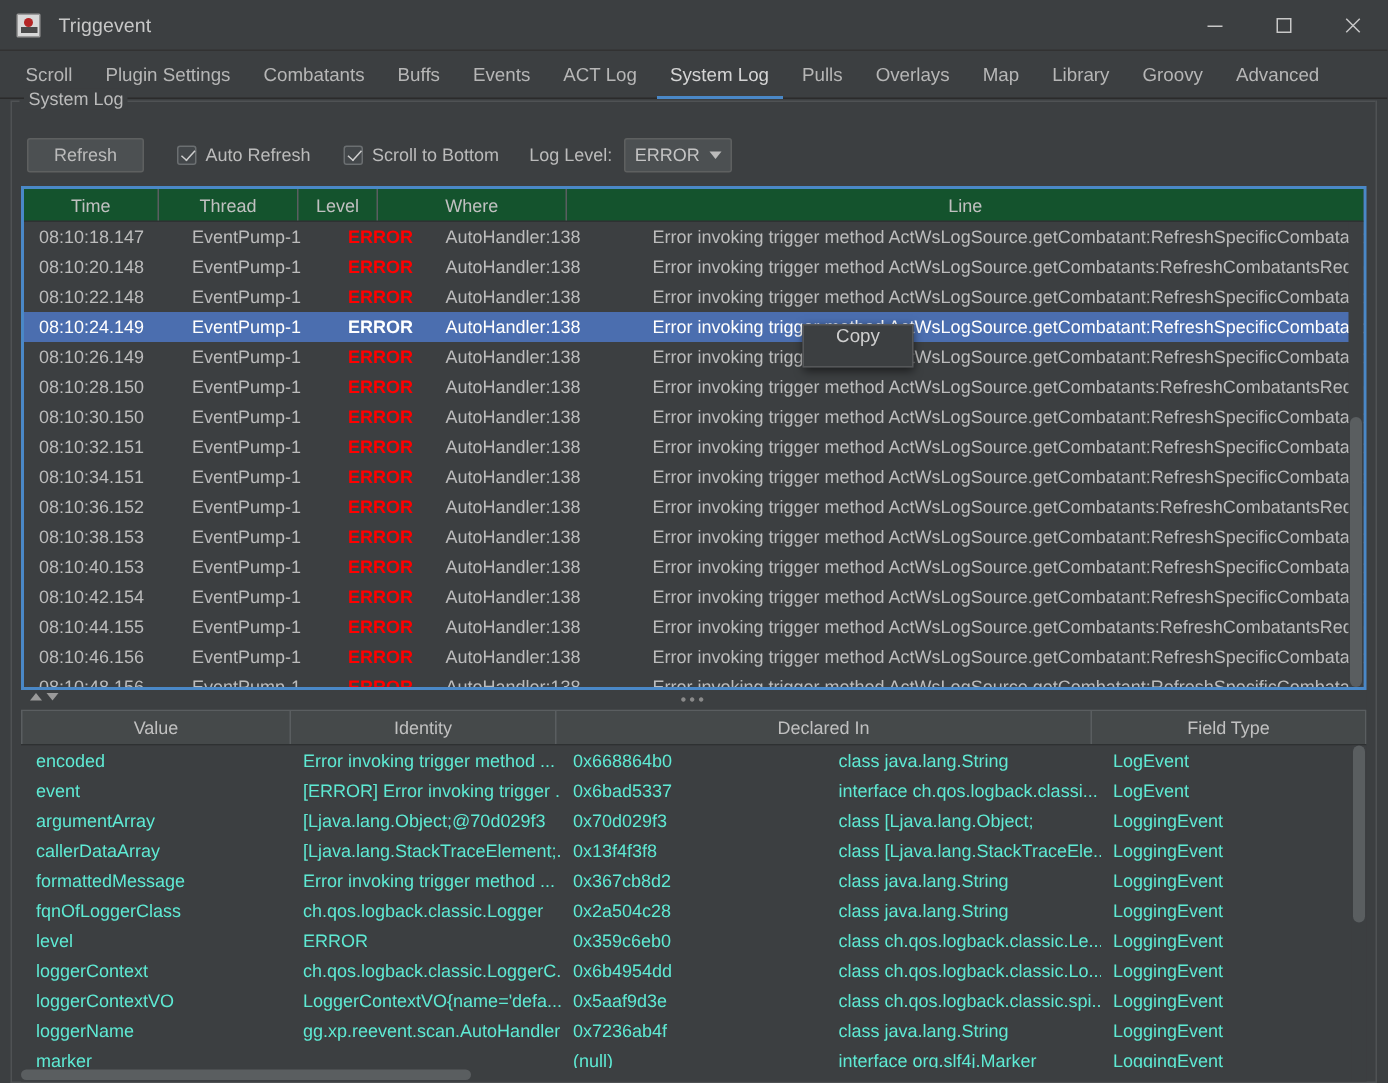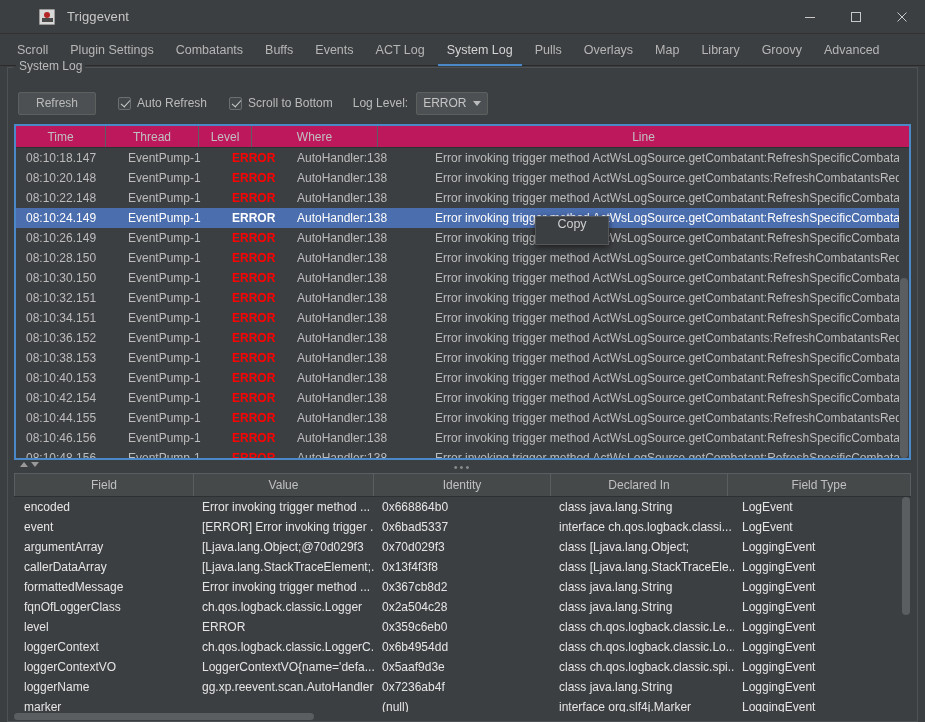--- a/index.html
+++ b/index.html
@@ -11,21 +11,20 @@
     color: #bbbbbb;
   }
   body { position: relative; }
 
   
   #titlebar {
     height: 34px; background: #3c3f41;
     display: flex; align-items: center;
     border-bottom: 1px solid #323232;
     position: relative;
-    padding-left: 28px;
   }
   #app-icon {
     width: 16px; height: 16px; margin-left: 11px; margin-right: 12px;
     background: #d8d8d8; border: 1px solid #9a9a9a; border-radius: 1px;
     position: relative; flex: 0 0 auto;
   }
   #app-icon::before {
     content: ""; position: absolute; left: 4px; top: 2px;
     width: 6px; height: 6px; background: #b42525; border-radius: 50%;
   }
@@ -107,21 +106,21 @@
     width: 0; height: 0; border-left: 4.5px solid transparent;
     border-right: 4.5px solid transparent; border-top: 5px solid #bbbbbb;
   }
 
   
   #logpanel {
     position: absolute; left: 6px; top: 57px; right: 6px; height: 336px;
     border: 2px solid #4a88c7; background: #3c3f41; overflow: hidden;
   }
   #logheader {
-    display: flex; height: 22px; background: #be185d;
+    display: flex; height: 22px; background: #14532d;
     border-bottom: 1px solid #2e3132; font-size: 12px;
   }
   .lh {
     display: flex; align-items: center; justify-content: center;
     border-right: 1px solid #5a5e60; color: #c0c0c0; overflow: hidden;
   }
   #logbody { position: relative; height: 312px; overflow: hidden; }
   .logrow {
     display: flex; height: 20px; align-items: center; font-size: 12px;
     white-space: nowrap;
@@ -170,21 +169,21 @@
     border-top: 1px solid #5a5e60; border-bottom: 1px solid #2e3132;
     font-size: 12px;
   }
   .dh {
     display: flex; align-items: center; justify-content: center;
     border-right: 1px solid #5a5e60; color: #c0c0c0; overflow: hidden;
   }
   .dh:first-child { border-left: 1px solid #5a5e60; }
   #detailbody { position: relative; }
   .drow { display: flex; height: 20px; align-items: center; font-size: 12px; white-space: nowrap; }
-  .d { overflow: hidden; color: #e5e5e5; }
+  .d { overflow: hidden; color: #5eead4; }
   .d-field { width: 180px; padding-left: 10px; }
   .d-value { width: 180px; padding-left: 8px; }
   .d-ident { width: 177px; padding-left: 8px; }
   .d-type  { width: 183px; padding-left: 8px; }
   .d-decl  { flex: 1; padding-left: 8px; }
   #detail-vscroll {
     position: absolute; right: 0; top: 24px; width: 10px; bottom: 0; background: #3c3f41;
   }
   #detail-vthumb {
     position: absolute; left: 1px; width: 8px; top: 0; height: 118px;
@@ -403,21 +402,20 @@
   <div id="splitter">
     <div id="split-arrows">
       <span class="sarrow up"></span>
       <span class="sarrow down"></span>
     </div>
     <div id="split-dots">•••</div>
   </div>
 
   <div id="detailpanel">
     <div id="detailheader">
-        <div class="dh" style="width: 180px;">Field</div>
         <div class="dh" style="width: 180px;">Value</div>
         <div class="dh" style="width: 177px;">Identity</div>
         <div class="dh" style="flex: 1 1 0%;">Declared In</div>
         <div class="dh" style="width: 183px;">Field Type</div>
       </div>
     <div id="detailbody">
         <div class="drow">
           <div class="d d-field">encoded</div>
           <div class="d d-value">Error invoking trigger method ...</div>
           <div class="d d-ident">0x668864b0</div>

